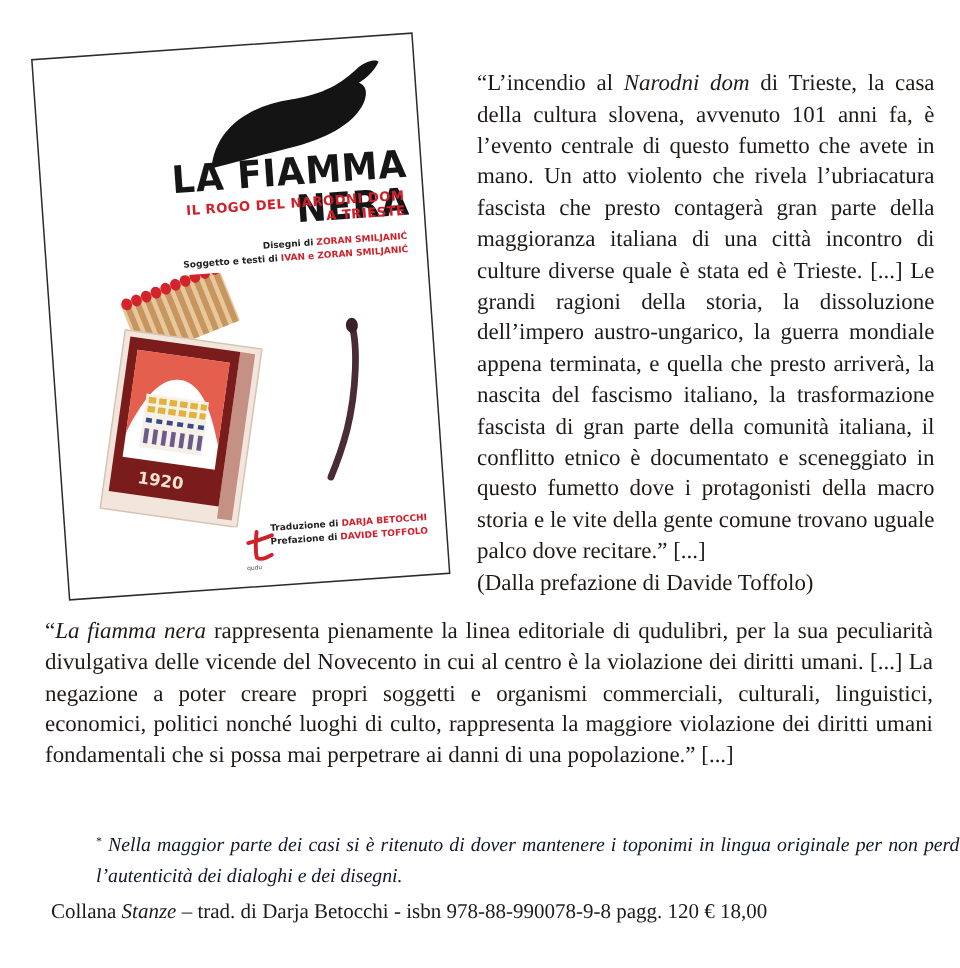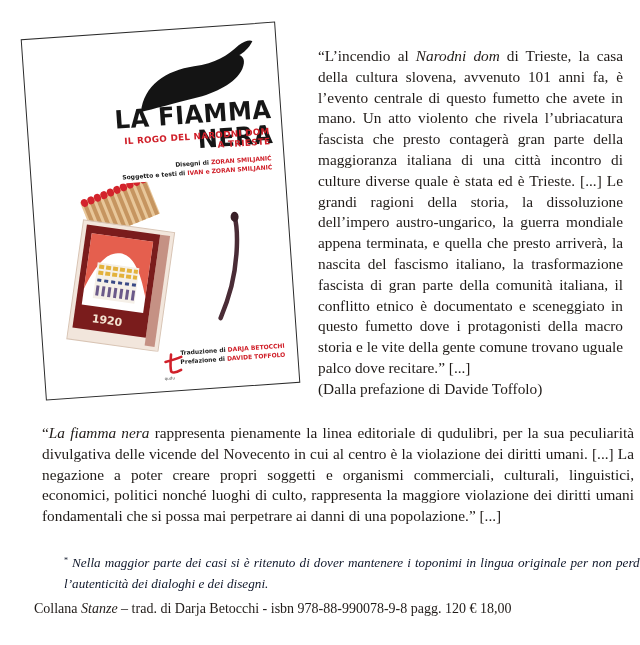--- a/index.html
+++ b/index.html
@@ -145,21 +145,21 @@
     
     .quote-bottom {
       position: absolute;
       left: 30px;
       top: 411px;
       width: 592px;
       font-size: 15.3px;
       line-height: 20.8px;
       text-align: justify;
       text-align-last: left;
-      margin: 12px;
+      margin: 0;
     }
 
     .footnote {
       position: absolute;
       left: 48px;
       top: 535px;
       width: 592px;
       font-size: 13.2px;
       line-height: 20.5px;
       font-style: italic;

